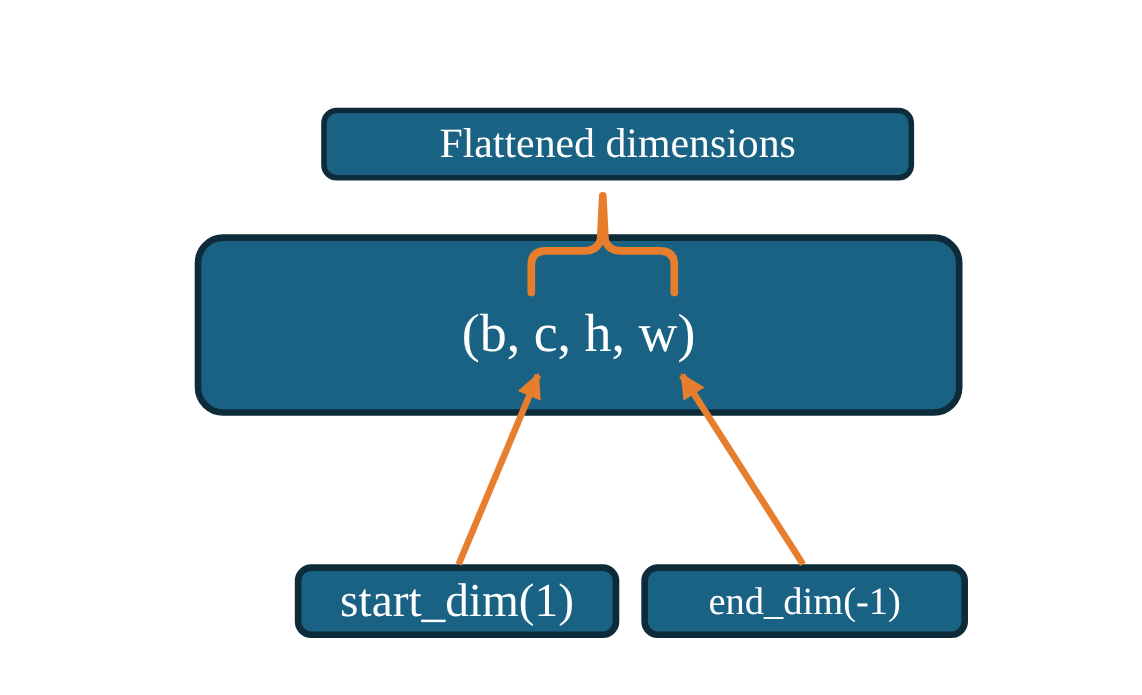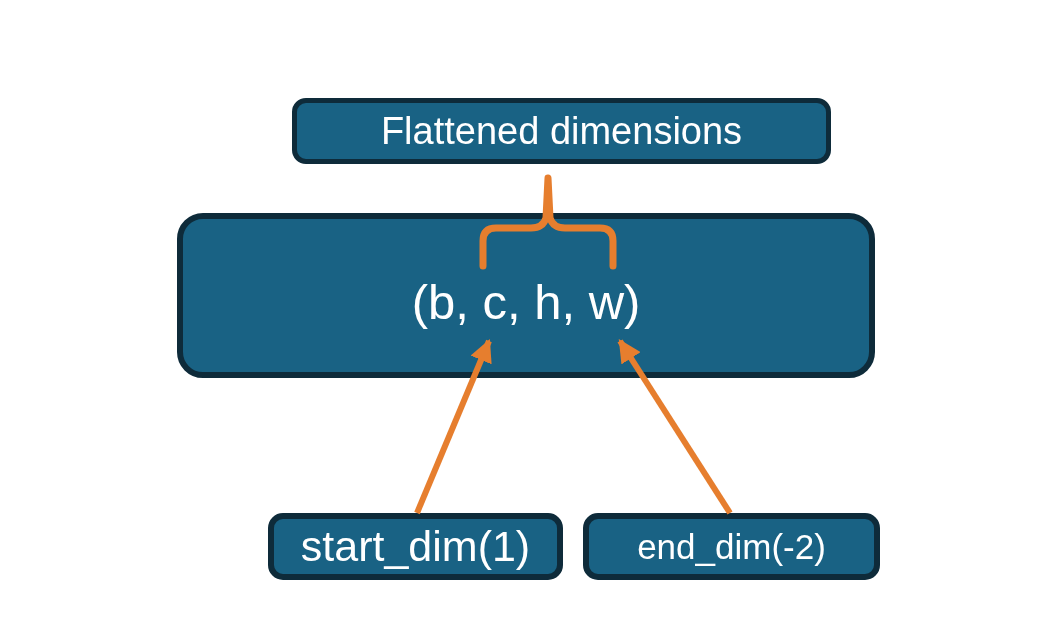--- a/index.html
+++ b/index.html
@@ -5,21 +5,21 @@
   html, body {
     margin: 0;
     padding: 0;
     background: #ffffff;
   }
   .canvas {
     position: relative;
     width: 901px;
     height: 632px;
     background: var(--background, #ffffff);
-    font-family: Liberation Sans, sans-serif;
+    font-family: Liberation Serif, serif;
     overflow: hidden;
   }
   .node {
     position: absolute;
     box-sizing: border-box;
     background: var(--node-fill, #196284);
     border: 6px solid var(--node-border, #0E2B3A);
     color: var(--text, #ffffff);
     display: flex;
     align-items: center;
@@ -76,21 +76,21 @@
 
   <div class="node node-tensor">
     <span>(b, c, h, w)</span>
   </div>
 
   <div class="node node-start-dim">
     <span>start_dim(1)</span>
   </div>
 
   <div class="node node-end-dim">
-    <span>end_dim(-2)</span>
+    <span>end_dim(-1)</span>
   </div>
 
   <svg class="overlay" width="1038" height="632" viewBox="0 0 1038 632">
     <defs>
       <marker id="arrowhead" viewBox="0 0 10 10" refX="9" refY="5" markerWidth="3.8" markerHeight="3.8" orient="auto-start-reverse">
         <path class="accent-fill" d="M 0 0 L 10 5 L 0 10 z"></path>
       </marker>
     </defs>
 
     <path class="accent-stroke" d="M 483 266 L 483 241 Q 483 228 496 228 L 531 228 Q 543 228 546 218 L 548 178 L 550 218 Q 553 228 565 228 L 600 228 Q 613 228 613 241 L 613 266" fill="none" stroke-width="7" stroke-linecap="round" stroke-linejoin="round"></path>

